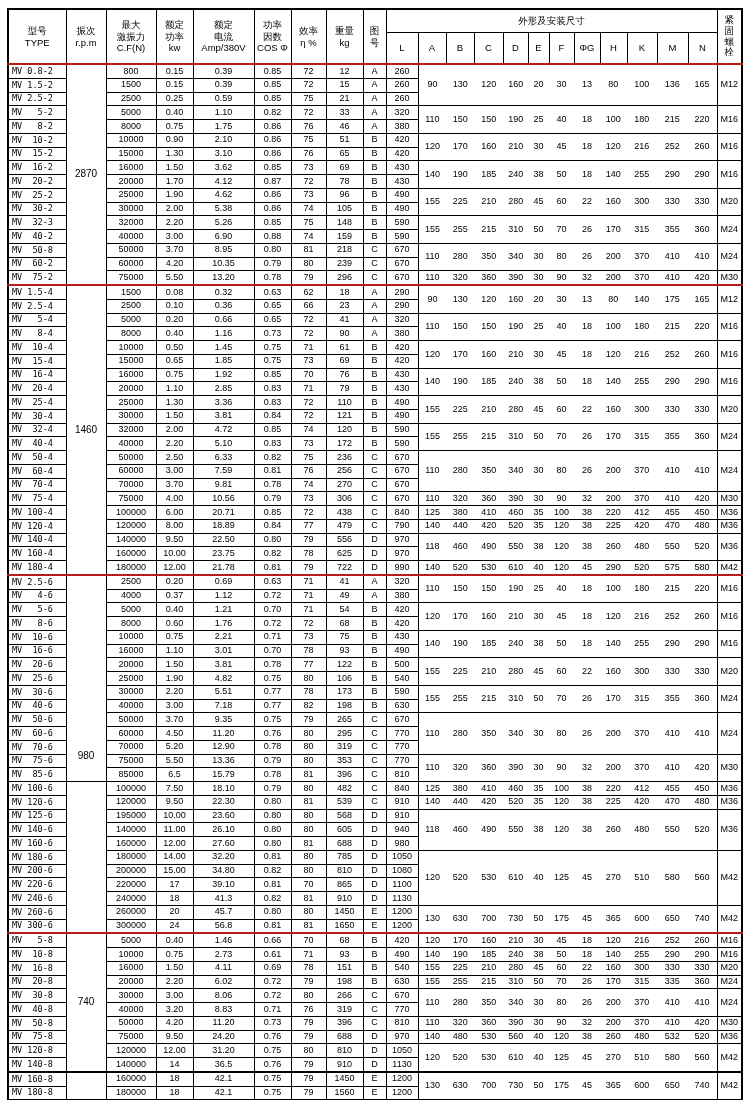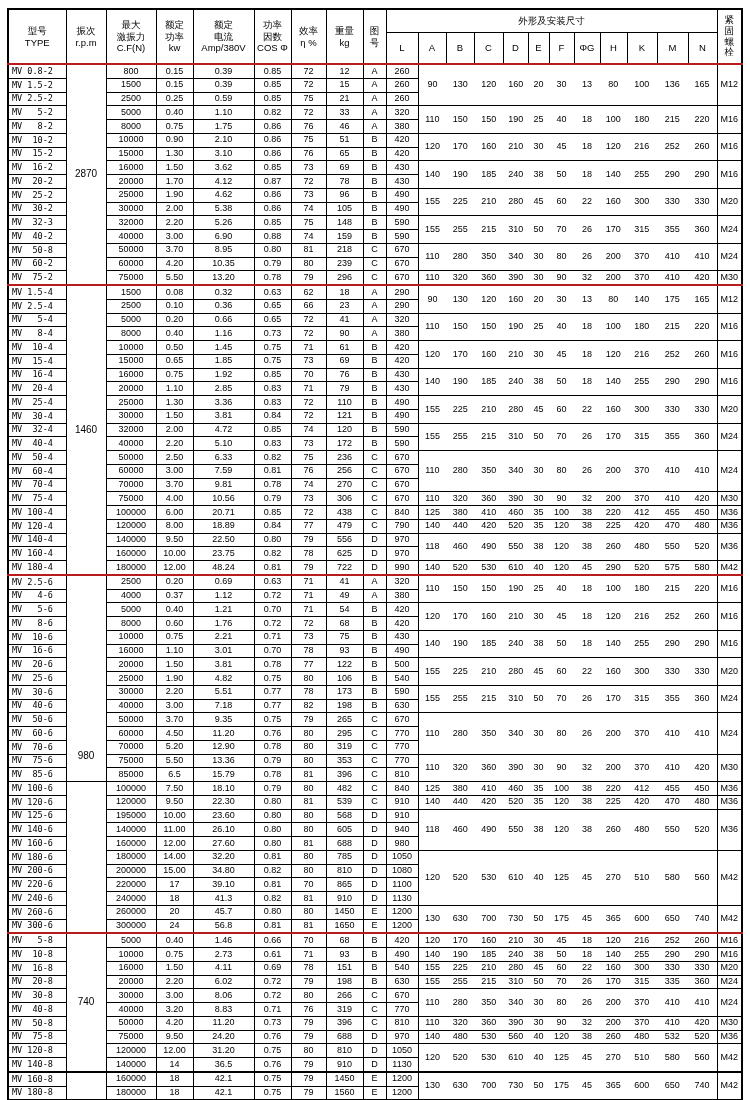--- a/index.html
+++ b/index.html
@@ -797,21 +797,21 @@
         <td>0.82</td>
         <td>78</td>
         <td>625</td>
         <td>D</td>
         <td>970</td>
       </tr>
       <tr>
         <td class="type-cell">MV 180-4</td>
         <td>180000</td>
         <td>12.00</td>
-        <td>48.24</td>
+        <td>21.78</td>
         <td>0.81</td>
         <td>79</td>
         <td>722</td>
         <td>D</td>
         <td>990</td>
         <td colspan="11" rowspan="1" class="dims-cell">
           <div class="dims-grid">
             <div>140</div>
             <div>520</div>
             <div>530</div>

